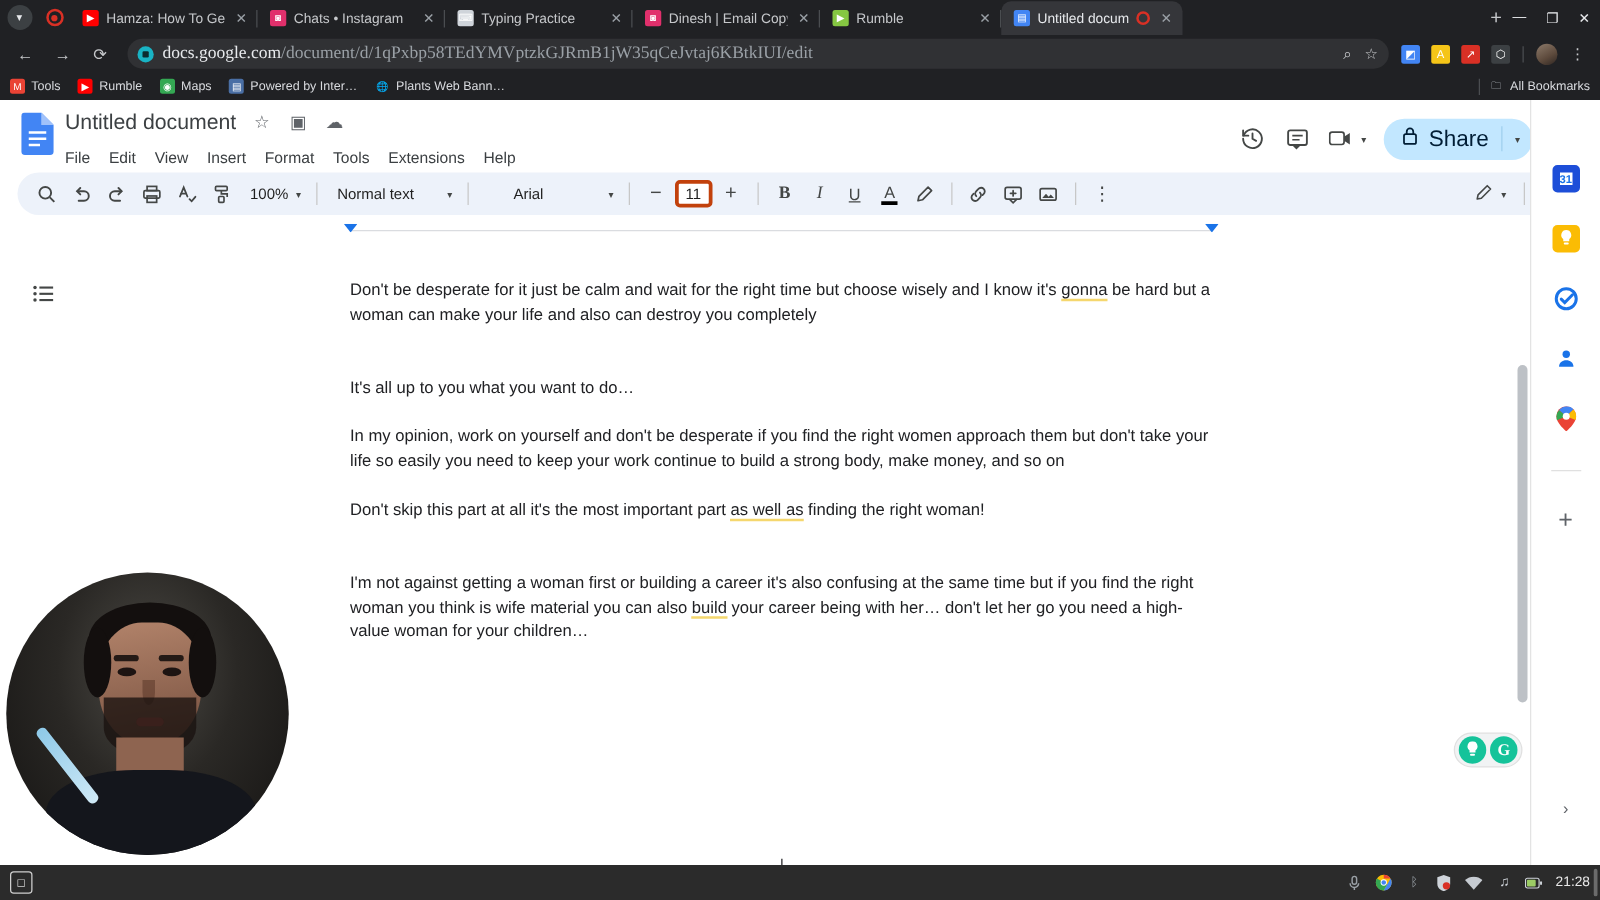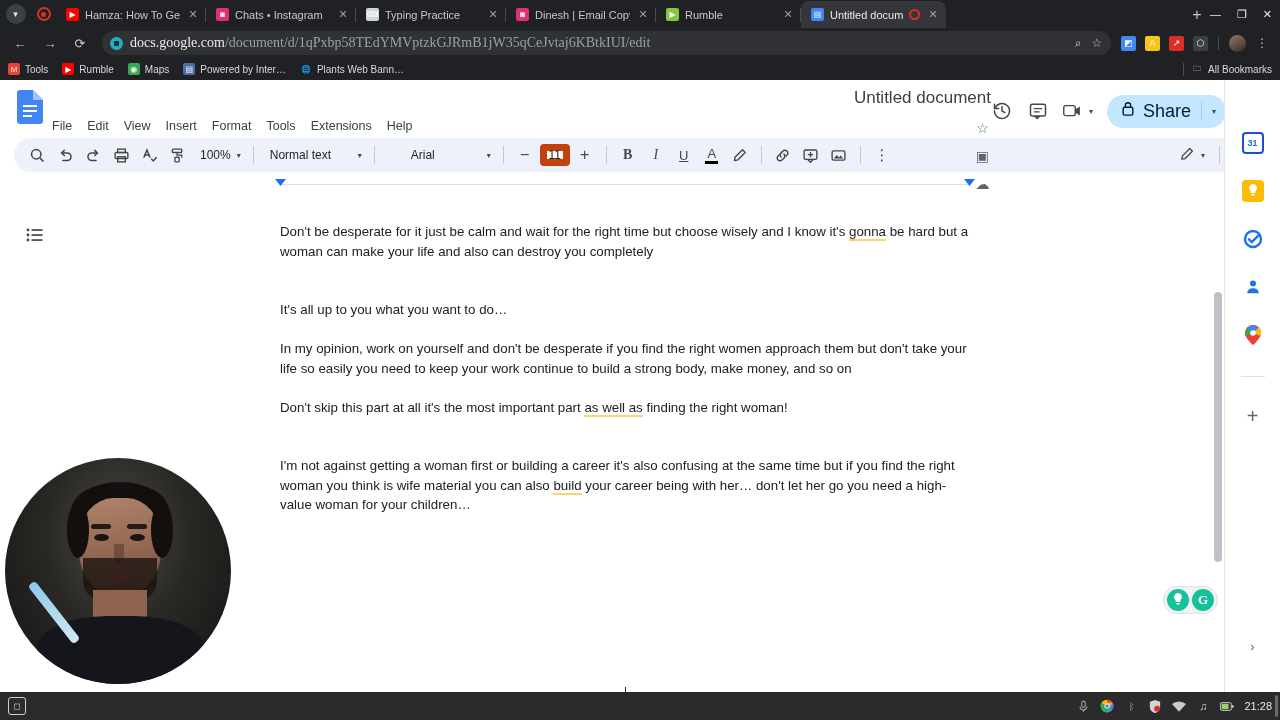--- a/index.html
+++ b/index.html
@@ -52,41 +52,41 @@
   .bmbar-right { margin-left:auto; display:flex; align-items:center; gap:7px; }
   .vdiv { width:1px; height:13px; background:#4a4d50; }
 
   
   .docs { position:absolute; top:80px; left:0; width:1280px; height:612px; background:#fff; }
 
   .docs-header { display:flex; align-items:flex-start; height:58px; padding:8px 10px 0 14px; }
   .docs-logo { width:32px; height:42px; display:flex; align-items:flex-start; justify-content:center; padding-top:2px;}
   .docs-logo svg { display:block; }
   .docs-title-block { margin-left:6px; flex:1; }
-  .title-row { display:flex; align-items:flex-end; gap:12px; height:26px;flex-direction:column; }
+  .title-row { display:flex; align-items:flex-start; gap:12px; height:26px; }
   .doc-title { font-size:17px; color:#3c4043; }
   .title-ico { width:17px; height:17px; color:#5f6368; display:flex; align-items:center; justify-content:center; font-size:14px;}
   .menu-row { display:flex; align-items:center; gap:15px; height:22px; margin-top:1px;}
   .menu-item { font-size:12.5px; color:#3c4043; }
   .hdr-right { display:flex; align-items:center; gap:14px; height:42px; padding-top:4px;}
   .hdr-ico { width:22px; height:22px; color:#444746; display:flex; align-items:center; justify-content:center;}
   .share-btn { height:33px; background:#c2e7ff; border-radius:17px; display:flex; align-items:center; gap:8px; padding:0 10px 0 14px; }
   .share-btn .lbl { font-size:18px; color:#001d35; font-weight:500;}
   .share-div { width:1px; height:20px; background:#9fd0ee; margin:0 2px;}
   .avatar-lg { width:30px; height:30px; border-radius:50%; background:linear-gradient(150deg,#9b8878 0%,#6b554a 55%,#2c2320 100%); border:1px solid #e0e0e0;}
 
   
   .toolbar { margin:0 14px; height:34px; background:#edf2fa; border-radius:18px; display:flex; align-items:center; padding:0 10px; gap:2px;}
   .tb { height:26px; min-width:26px; border-radius:4px; display:flex; align-items:center; justify-content:center; color:#444746;
         font-size:13px; padding:0 4px;}
   .tb-sep { width:1px; height:18px; background:#c7c7c7; margin:0 6px;}
   .tb-drop { display:flex; align-items:center; gap:6px; padding:0 4px 0 8px; font-size:12px; color:#1f1f1f;}
   .caret { font-size:8px; color:#444746; }
   .fontbox { width:92px;margin-left:20px; }
-  .fsize { width:30px; height:22px; border:7px solid #c2410c; border-radius:4px; display:flex; align-items:center; justify-content:center;
+  .fsize { width:30px; height:22px; border:3px solid #c2410c; border-radius:4px; display:flex; align-items:center; justify-content:center;
            font-size:12px; color:#1f1f1f; background:#fff;}
   .tb-b { font-weight:bold; font-size:14px; font-family:"Liberation Serif",serif;}
   .tb-i { font-style:italic; font-size:14px; font-family:"Liberation Serif",serif;}
   .tb-u { text-decoration:underline; font-size:13px; }
   .tb-A { font-size:13px; line-height:1; display:flex; flex-direction:column; align-items:center;}
   .tb-A .bar { width:13px; height:3px; background:#000; margin-top:1px;}
   .tb-right { margin-left:auto; display:flex; align-items:center; gap:4px;}
 
   
   .ruler { position:relative; margin-top:6px; height:14px; }
@@ -484,21 +484,21 @@
         <div class="spacer-sm"></div>
         <div class="para"><span>Don't skip this part at all it's the most important part </span><span class="sp-hl">as well as</span><span> finding the right woman!</span></div>
         <div class="spacer-lg"></div>
         <div class="para"><span>I'm not against getting a woman first or building a career it's also confusing at the same time but if you find the right woman you think is wife material you can also </span><span class="sp-hl">build</span><span> your career being with her… don't let her go you need a high-value woman for your children…</span></div>
       </div>
     <div class="caret-bar"></div>
     <div class="vscroll"></div>
   </div>
 
   <div class="sidepanel">
-    <span class="sp-ico" style="background:#fff;border:2px solid #1d4ed8;color:#1a73e8;font-size:9px;font-weight:bold;">31</span>
+    <span class="sp-ico" style="background:#fff;border:6px solid #1d4ed8;color:#1a73e8;font-size:9px;font-weight:bold;">31</span>
     <span class="sp-ico" style="background:#fbbc04;">
       <svg width="12" height="14" viewBox="0 0 12 14" fill="#fff">
           <path d="M6 0a4 4 0 0 0-2.4 7.2V9h4.8V7.2A4 4 0 0 0 6 0z"></path>
           <rect x="4" y="10" width="4" height="1.6" rx=".8"></rect>
         </svg>
     </span>
     <span class="sp-ico" style="background:#fff;">
       <svg width="20" height="20" viewBox="0 0 20 20">
           <circle cx="10" cy="10" r="8" fill="none" stroke="#1a73e8" stroke-width="2.4"></circle>
           <path d="M6 10.3l2.8 2.8L15 6.8" fill="none" stroke="#1a73e8" stroke-width="2.4" stroke-linecap="round"></path>

